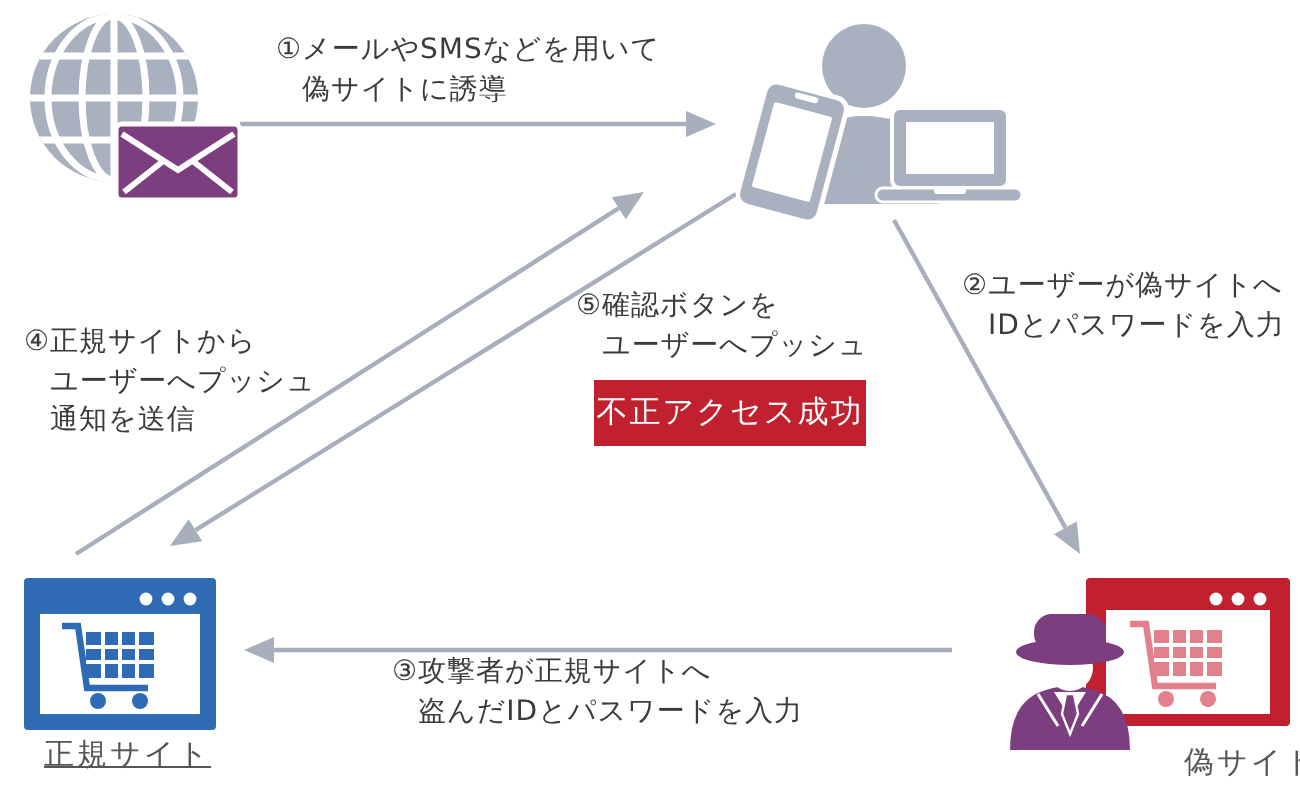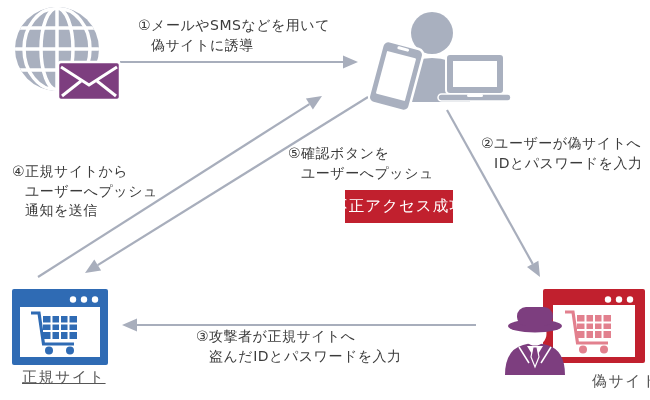--- a/index.html
+++ b/index.html
@@ -10,23 +10,23 @@
   .abs{position:absolute;}
   .step-text{
     position:absolute;color:#3b3b3b;font-size:14px;line-height:19.5px;
     letter-spacing:0.5px;white-space:nowrap;
   }
   .step-text .l2{padding-left:13px;display:block;}
   .site-label{
     position:absolute;color:#565656;font-size:15px;letter-spacing:1.5px;white-space:nowrap;
   }
   .banner{
-    position:absolute;left:297px;top:190px;width:108px;height:33px;
+    position:absolute;left:297px;top:190px;width:136px;height:33px;
     background:#c1202e;color:#ffffff;font-size:15.5px;letter-spacing:1px;
-    display:flex;align-items:center;justify-content:center;white-space:nowrap;margin-left:48px;
+    display:flex;align-items:center;justify-content:center;white-space:nowrap;
   }
   svg{display:block;}
 </style>
 </head>
 <body>
 
 <div id="canvas">
 
   <svg class="abs" style="left:0;top:0;" width="650" height="400" viewBox="0 0 650 400">
     <g stroke="#a8aebc" stroke-width="2.2" fill="#a8aebc">

